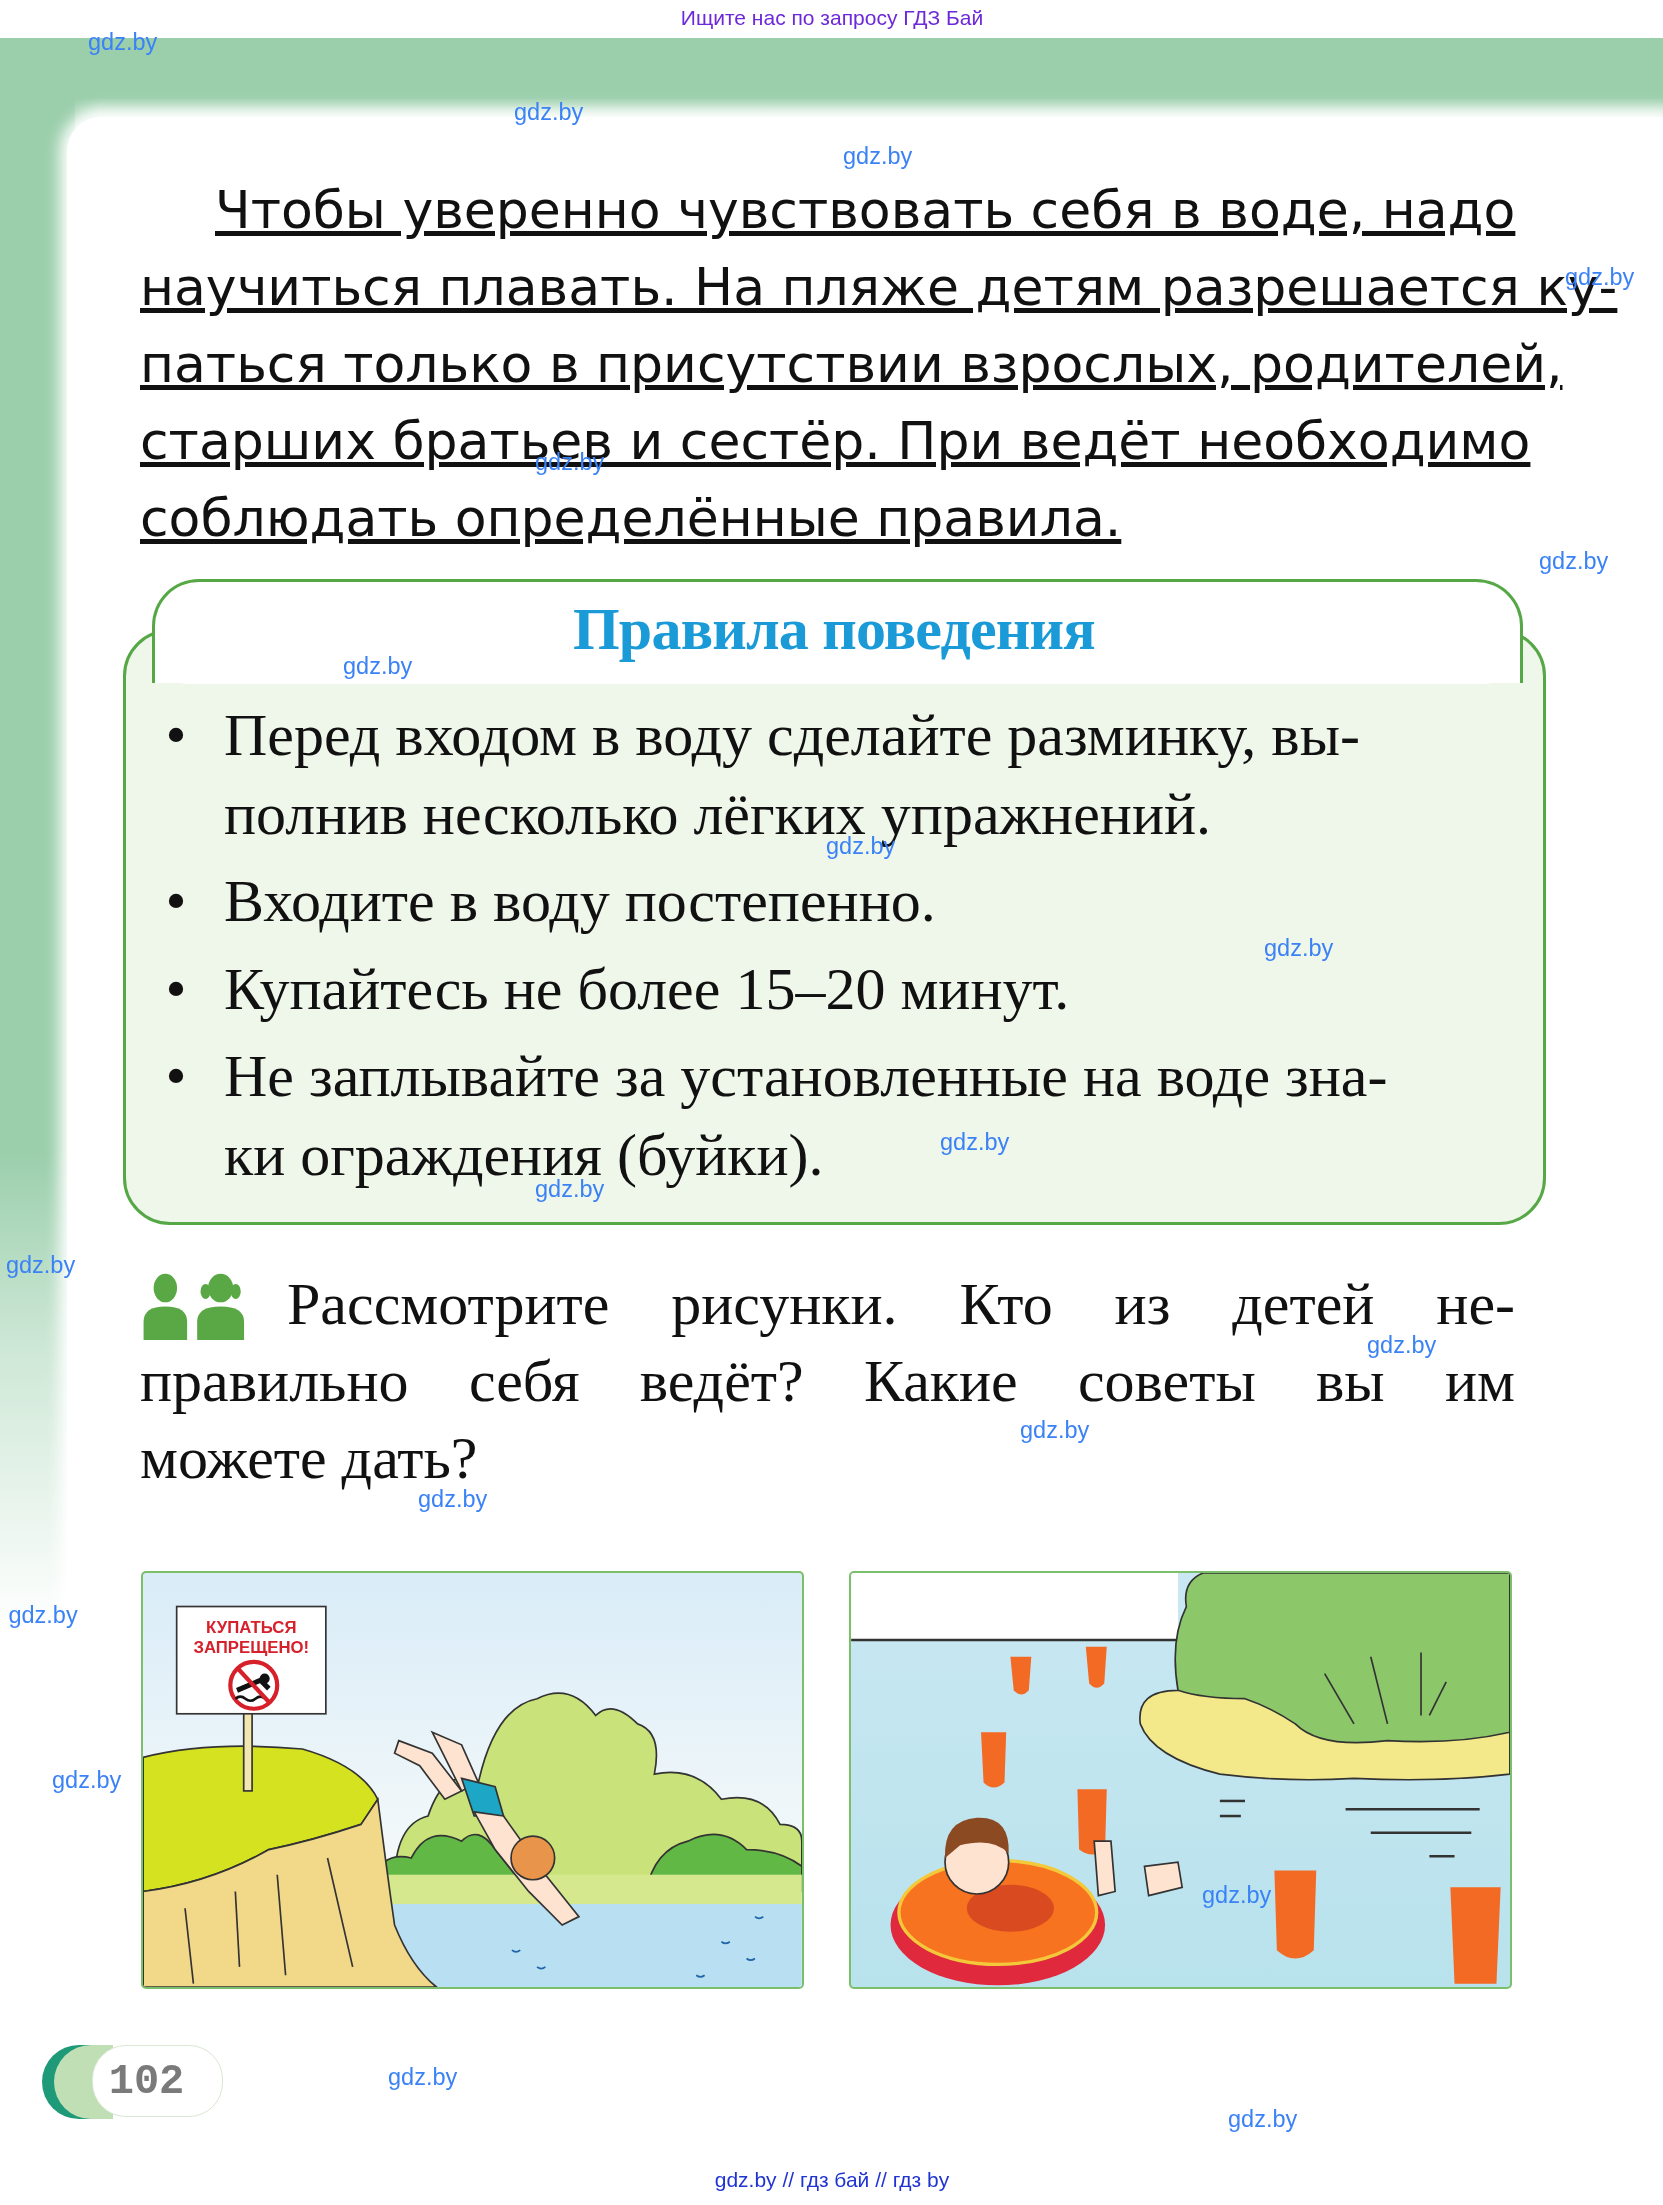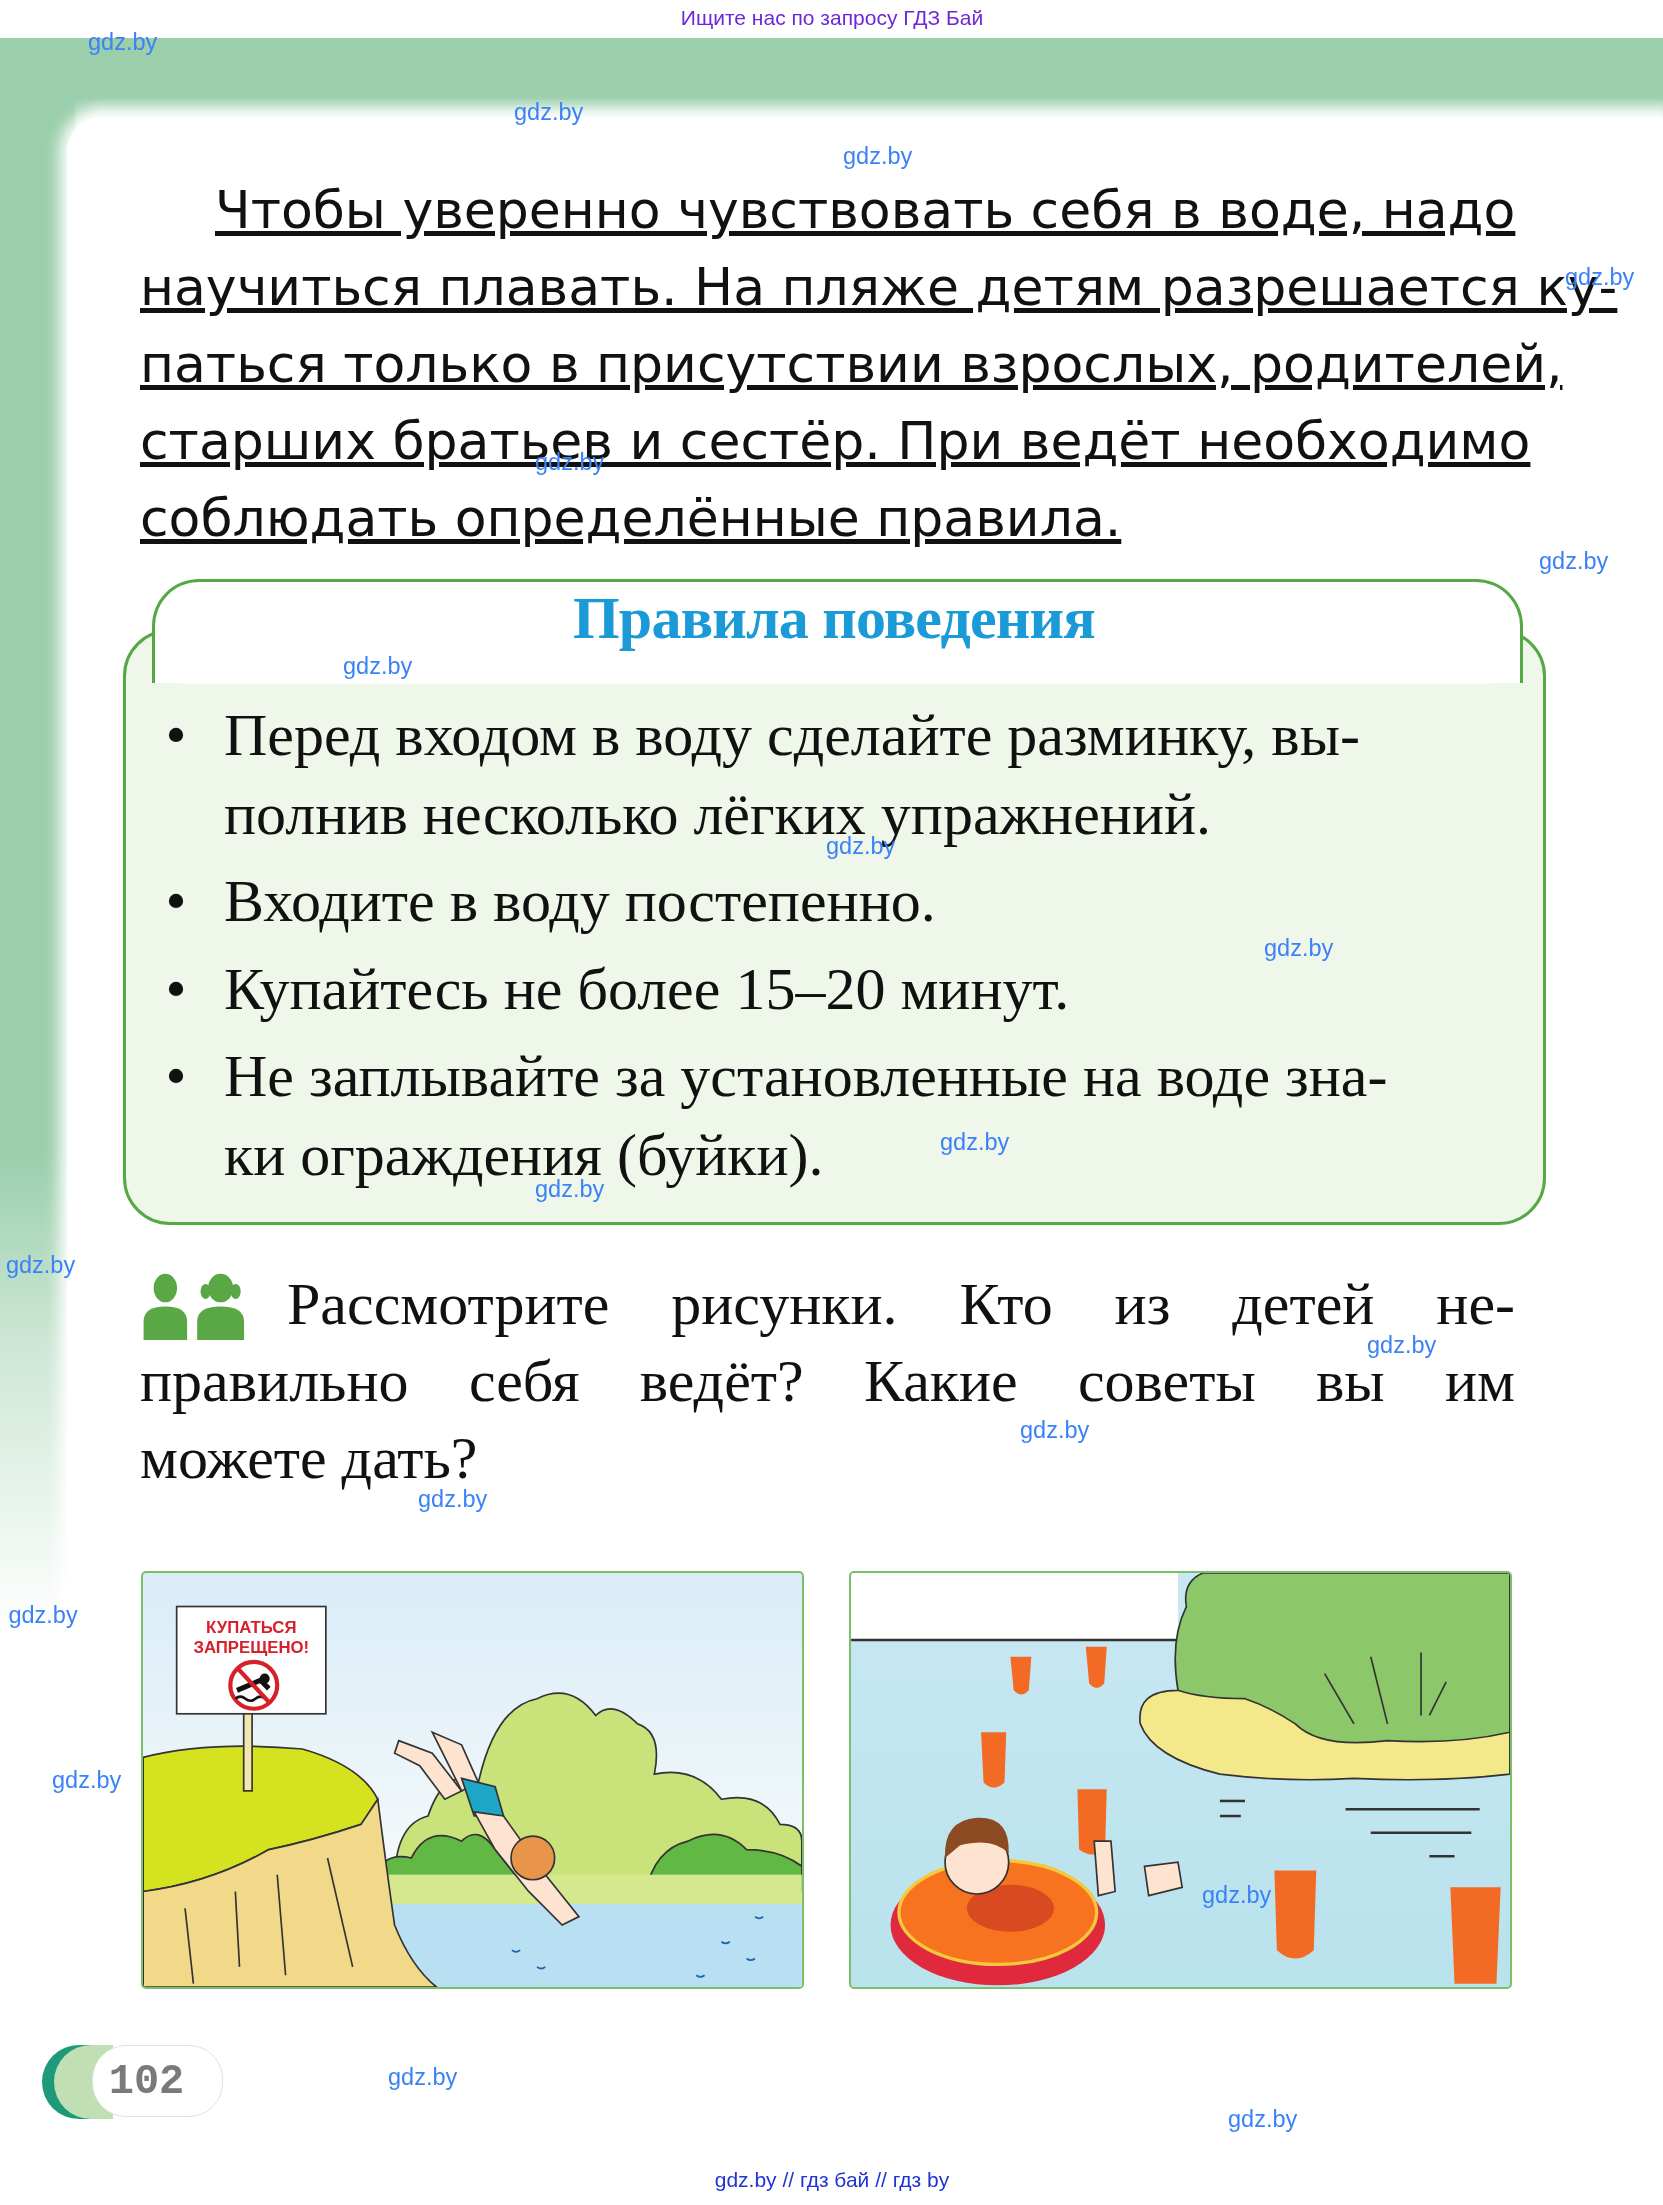--- a/index.html
+++ b/index.html
@@ -14,21 +14,21 @@
 
   .intro { position:absolute; left:140px; top:172px; width:1375px; font-family:"DejaVu Sans", sans-serif; font-size:52px; line-height:77px; color:#111; text-align:justify; }
   .intro-line { display:block; text-align:justify; text-align-last:justify; white-space:nowrap;text-decoration:underline; }
   .intro-line.first { padding-left:75px; }
   .intro-line.last { text-align-last:left; }
 
   .rules-box { position:absolute; left:123px; top:579px; width:1422px; height:644px; }
   .rules-body { position:absolute; left:0; top:50px; width:1417px; height:590px; background:#eff6ea; border:3.4px solid #55a845; border-radius:47px; }
   .rules-tab { position:absolute; left:28.5px; top:0; width:1365px; height:101px; background:#ffffff; border:3.4px solid #55a845; border-bottom:none; border-radius:47px 47px 0 0; }
   .rules-tab-fill { position:absolute; left:32px; top:50px; width:1362px; height:55px; background:#ffffff; border-radius:0 0 34px 34px; }
-  .rules-title { position:absolute; left:0; top:5px; width:1422px; text-align:center; font-family:"Liberation Serif", serif; font-weight:bold; font-size:60px; color:#1a9ad6; letter-spacing:-0.8px; }
+  .rules-title { position:absolute; left:0; top:16px; width:1422px; text-align:center; font-family:"Liberation Serif", serif; font-weight:bold; font-size:60px; color:#1a9ad6; letter-spacing:-0.8px; }
   .rules-list { position:absolute; left:34px; top:117px; width:1358px; margin:0; padding:0; list-style:none; font-family:"Liberation Serif", serif; font-size:60px; line-height:79px; color:#111; }
   .rules-list li { position:relative; padding-left:67px; margin-bottom:8.4px; }
   .rules-list .bullet { position:absolute; left:8.4px; top:0; }
   .rules-list .line { display:block; white-space:nowrap; }
 
   .task { position:absolute; left:140px; top:1266px; width:1375px; }
   .task-icon { position:absolute; left:0; top:6.7px; width:111px; height:67px; }
   .task-text { position:absolute; left:0; top:0; width:1375px; font-family:"Liberation Serif", serif; font-size:60px; line-height:77px; color:#111; }
   .task-line { display:block; white-space:nowrap; text-align:justify; text-align-last:justify; }
   .task-line.first { padding-left:147px; }

